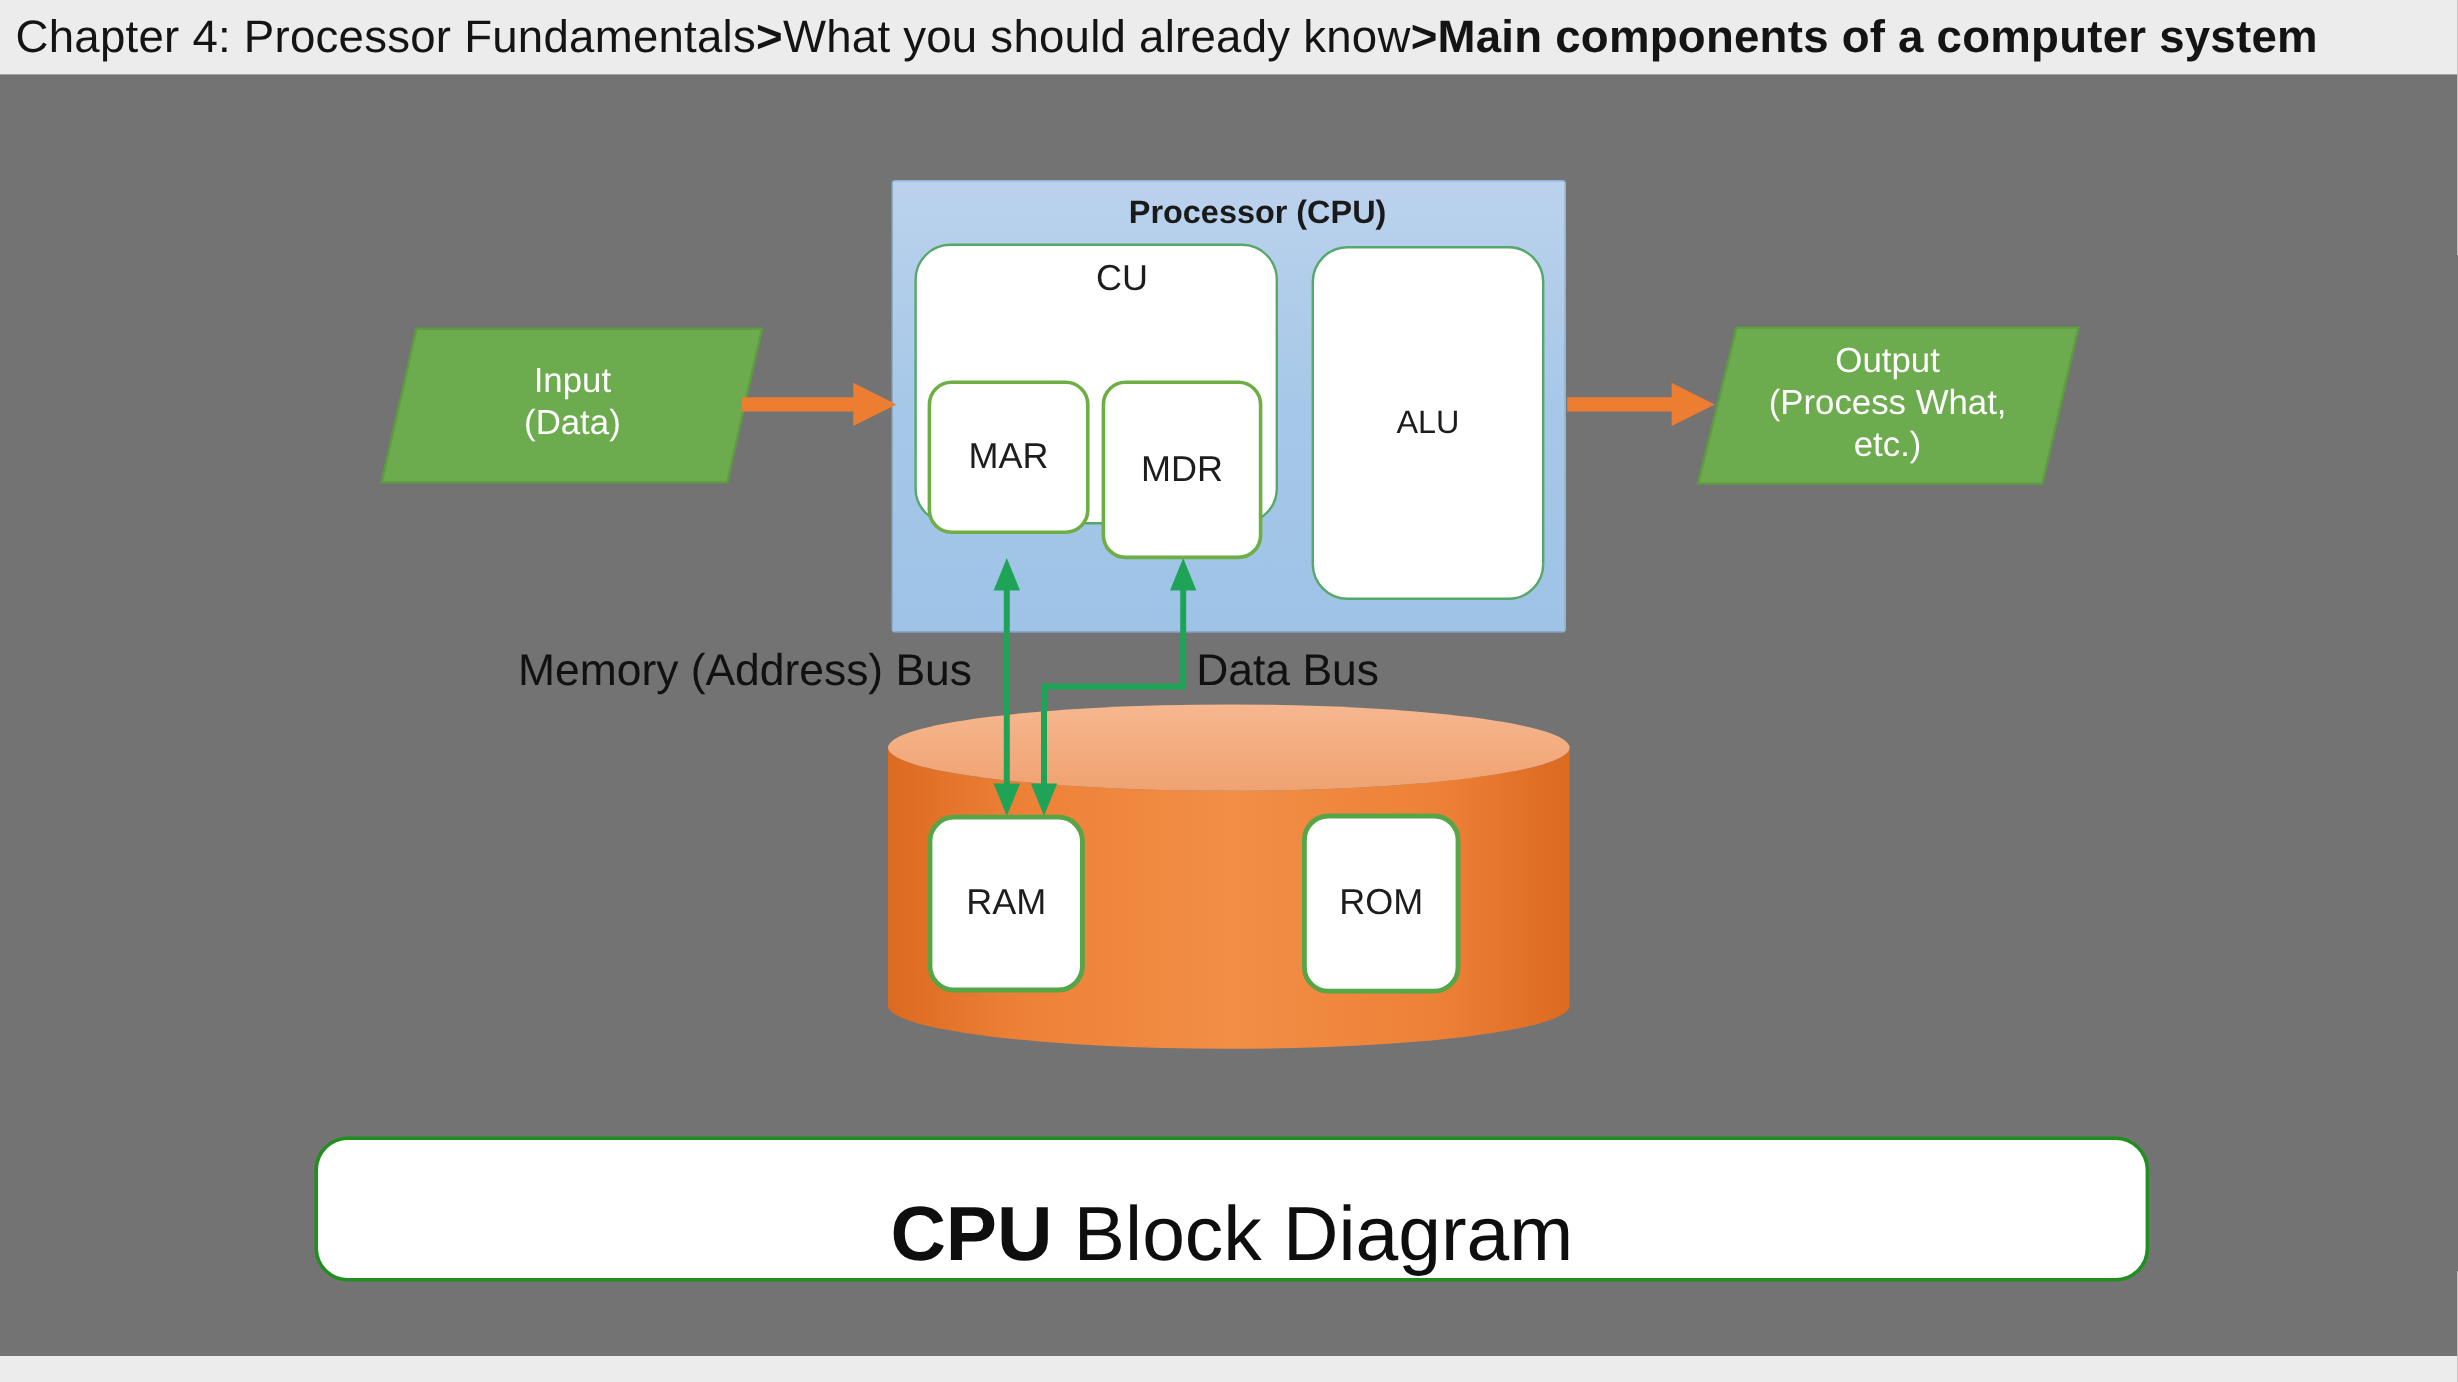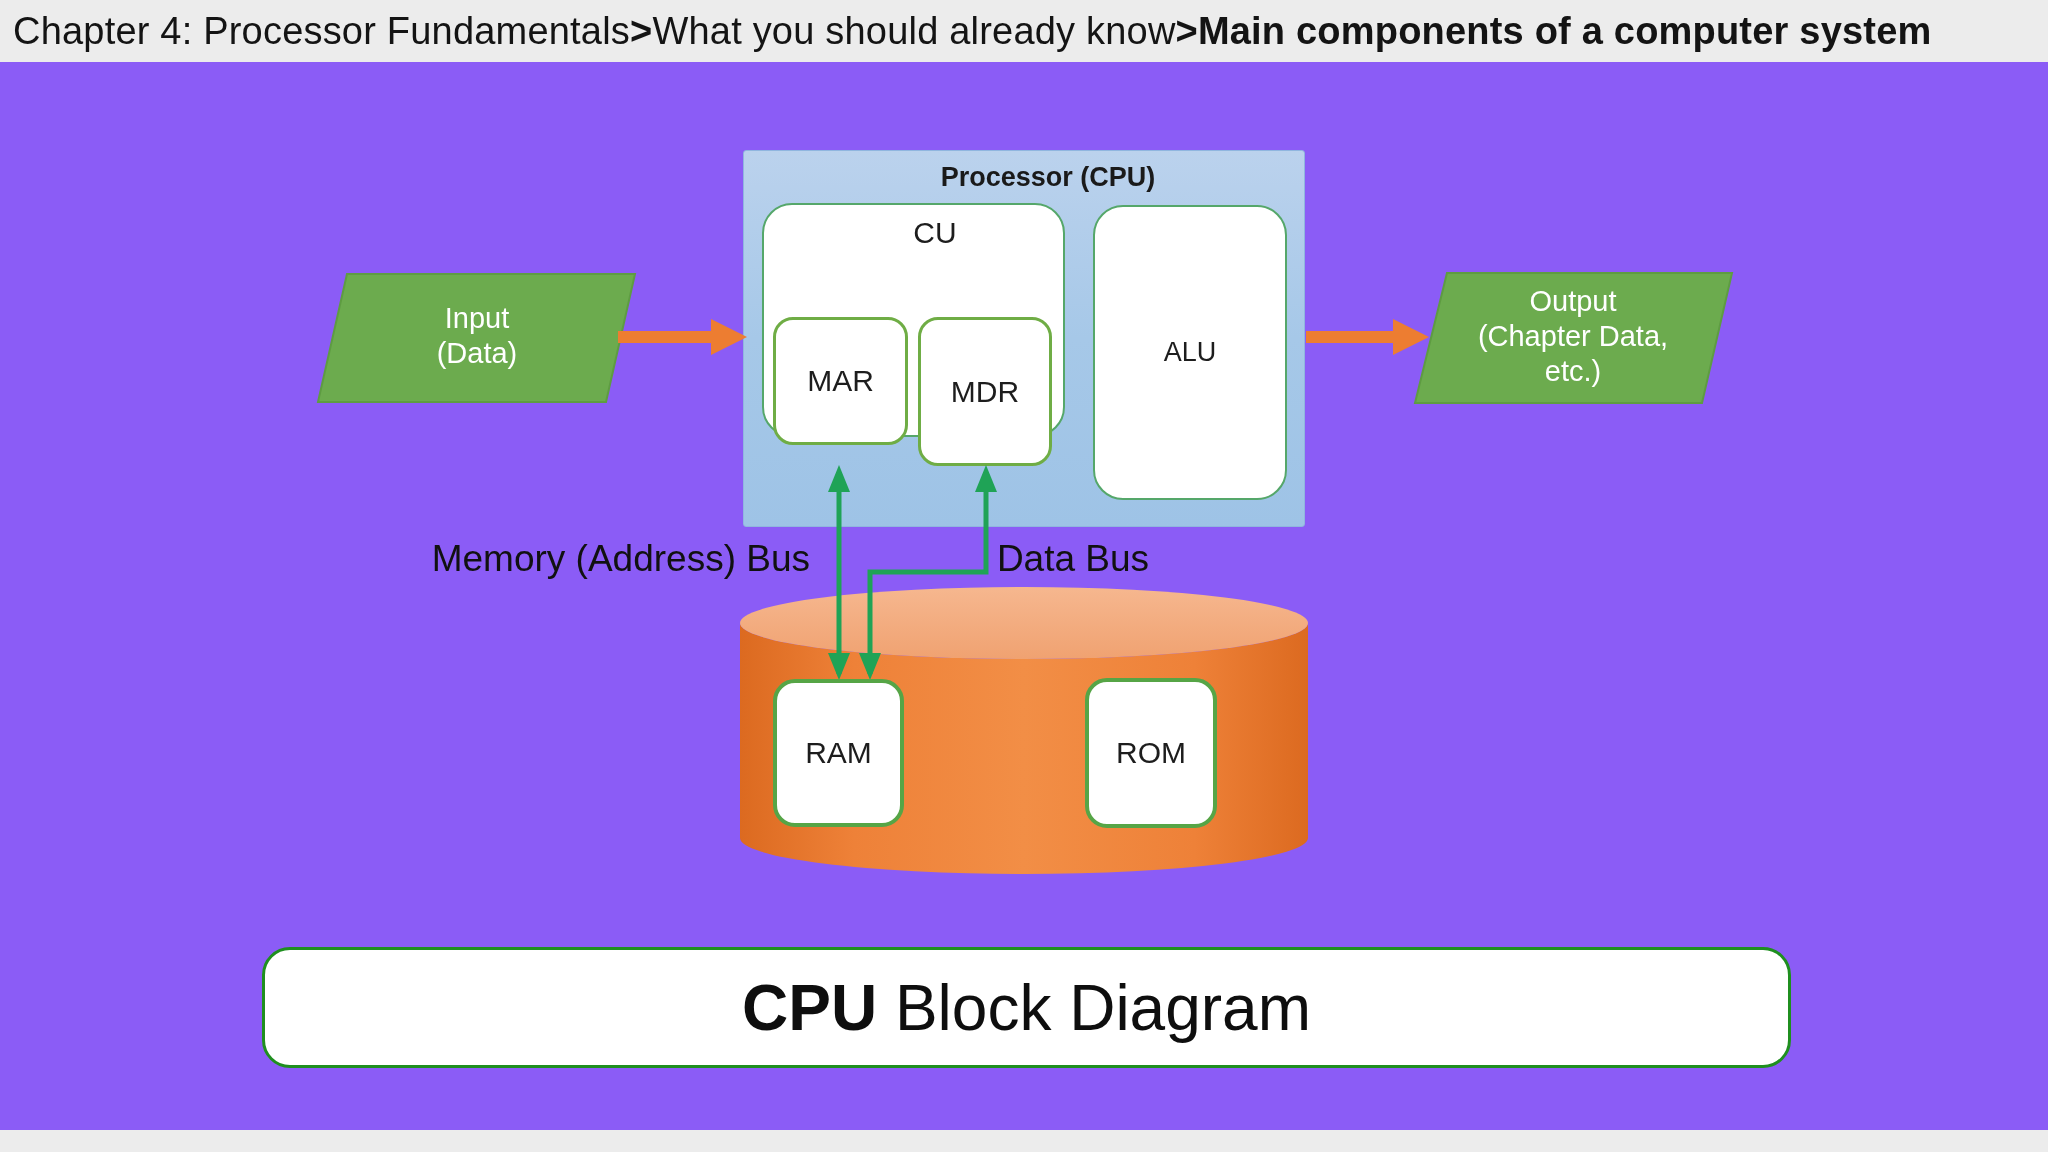--- a/index.html
+++ b/index.html
@@ -1,17 +1,17 @@
 <!DOCTYPE html>
 <html><head>
 <meta charset="utf-8">
 <style>
   html,body{margin:0;padding:0;background:#ffffff;}
   .stage{
-    position:relative;width:2048px;height:1152px;overflow:hidden;background:#8b5cf6;
+    position:relative;width:2048px;height:1152px;overflow:hidden;background:#737373;
     font-family:"Liberation Sans",sans-serif;color:#151515;
   }
   .abs{position:absolute;}
   
   .header-bar{
     left:0;top:0;width:2048px;height:62px;background:#ECECEC;
     display:flex;align-items:center;padding-left:13px;box-sizing:border-box;
     font-size:38px;letter-spacing:.2px;white-space:nowrap;color:#141414;
   }
   .bold{font-weight:bold;}
@@ -46,21 +46,21 @@
   .primary-memory-label{left:874px;top:620px;width:300px;text-align:center;
     font-size:33px;font-weight:bold;color:#ffffff;}
   
   .mem-box{border:4px solid #56A546;border-radius:22px;font-size:30px;color:#1d1d1d;}
   .ram-box{left:773px;top:679px;width:131px;height:148px;}
   .rom-box{left:1085px;top:678px;width:132px;height:150px;}
   
   .caption-box{
     left:262px;top:947px;width:1529px;height:121px;background:#ffffff;
     border:3px solid #1F8F1F;border-radius:28px;box-sizing:border-box;
-    display:flex;align-items:center;justify-content:center;
+    display:flex;align-items:flex-end;justify-content:center;
     font-size:64px;color:#0e0e0e;white-space:pre;
   }
   .bottom-bar{left:0;top:1130px;width:2048px;height:22px;background:#ECECEC;}
 </style>
 </head>
 <body>
 
 <div class="stage">
 
   <div class="abs header-bar">
@@ -116,21 +116,21 @@
 
     <polygon fill="#1FA356" points="839,465 828,492 850,492"></polygon>
     <polygon fill="#1FA356" points="986,465 975,492 997,492"></polygon>
     <polygon fill="#1FA356" points="839,680 828,653 850,653"></polygon>
     <polygon fill="#1FA356" points="870,680 859,653 881,653"></polygon>
   </svg>
 
   <div class="abs io-label input-label">Input
 (Data)</div>
   <div class="abs io-label output-label">Output
-(Chapter Data,
+(Process What,
 etc.)</div>
 
   <div class="abs bus-label address-bus-label">Memory (Address) Bus</div>
   <div class="abs bus-label data-bus-label">Data Bus</div>
 
 
   <div class="abs white-box mem-box ram-box">
     <span>RAM</span>
   </div>
   <div class="abs white-box mem-box rom-box">

